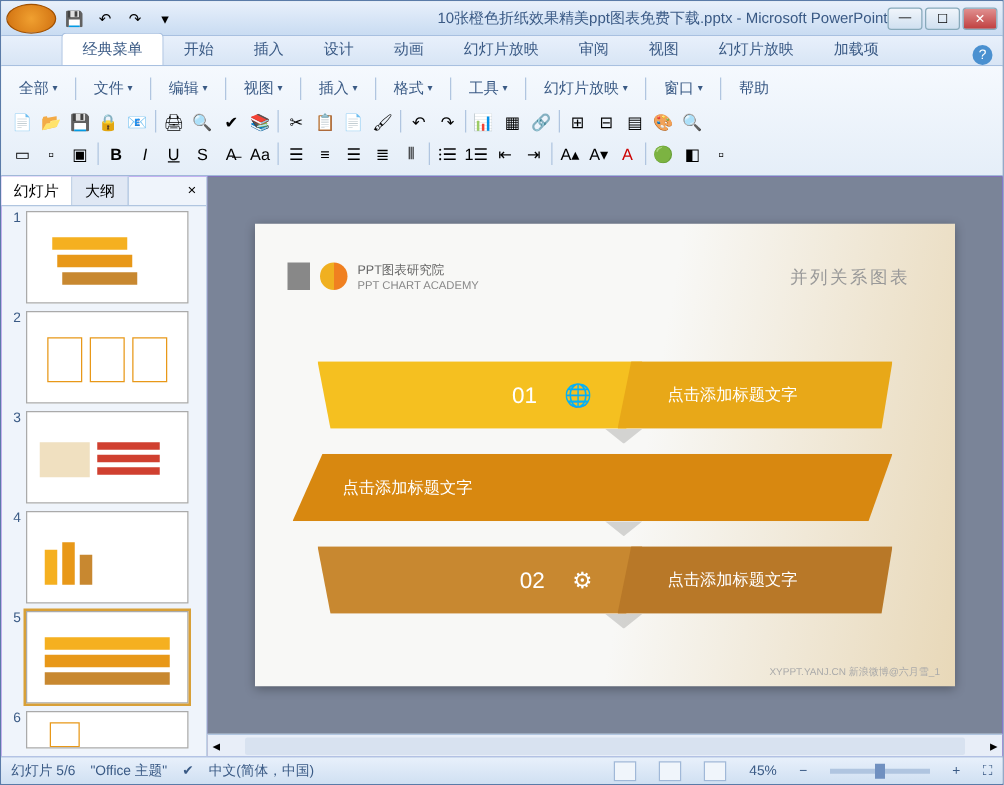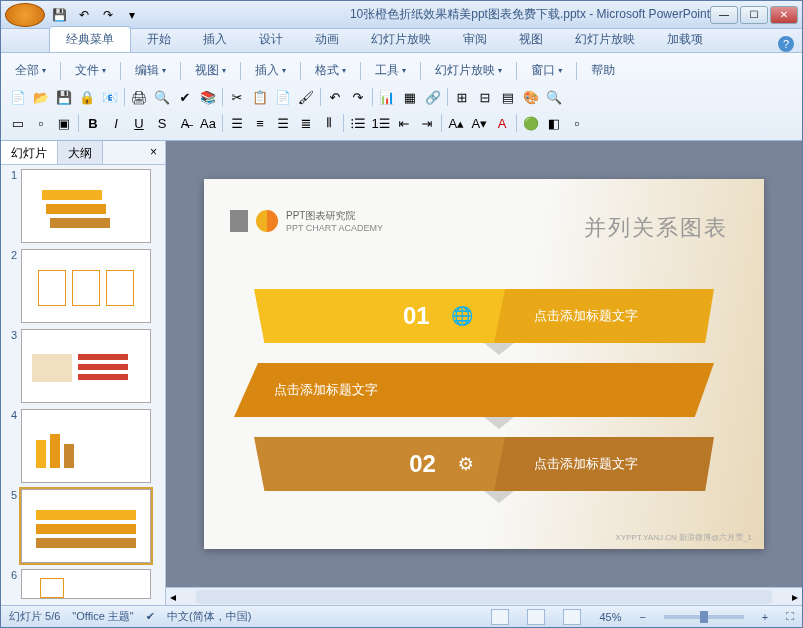--- a/index.html
+++ b/index.html
@@ -36,26 +36,26 @@
 .thumb{width:130px;height:74px;background:#fff;border:1px solid #aaa;position:relative;overflow:hidden}
 .thumb.sel{outline:2px solid #d8a038}
 .slide-area{flex:1;display:flex;flex-direction:column;background:#7a8498}
 .slide-canvas{flex:1;display:flex;align-items:center;justify-content:center;padding:20px}
 .slide{width:560px;height:370px;background:linear-gradient(100deg,#f8f8f6 55%,#e8d8b8);position:relative;box-shadow:0 2px 8px rgba(0,0,0,.3)}
 .slide-brand{position:absolute;top:30px;left:26px;display:flex;align-items:center;gap:8px}
 .brand-box{width:18px;height:22px;background:#888}
 .brand-icon{width:22px;height:22px;background:linear-gradient(90deg,#f0b020 50%,#f08020 50%);border-radius:50%}
 .brand-text{font-size:9px;color:#888}
 .brand-text .t1{font-size:10px;color:#666}
-.slide-title{position:absolute;top:34px;right:36px;font-size:22px;color:#999;letter-spacing:2px}
+.slide-title{position:absolute;top:34px;right:36px;font-size:14px;color:#999;letter-spacing:2px}
 .ribbons-area{position:absolute;top:110px;left:50px;right:50px}
 .rib{height:54px;margin-bottom:20px;display:flex;position:relative}
 .rib-left{width:260px;display:flex;align-items:center;justify-content:flex-end;gap:22px;padding-right:40px;color:#fff;clip-path:polygon(0 0,100% 0,95% 100%,4% 100%)}
 .rib-right{flex:1;display:flex;align-items:center;padding-left:40px;color:#fff;font-size:13px;clip-path:polygon(5% 0,100% 0,96% 100%,0 100%);margin-left:-20px}
-.rib-num{font-size:24px;font-weight:bold}
+.rib-num{font-size:18px;font-weight:normal}
 .rib-icon{font-size:18px}
 .rib1 .rib-left{background:#f5c020}.rib1 .rib-right{background:#e8a818}
 .rib2 .rib-left{background:#e89818}.rib2 .rib-right{background:#d88810}
 .rib3 .rib-left{background:#c88830}.rib3 .rib-right{background:#b87828}
 .rib-fold{position:absolute;left:230px;bottom:-12px;width:30px;height:12px;background:rgba(0,0,0,.15);clip-path:polygon(0 0,100% 0,50% 100%)}
 .slide-footer{position:absolute;bottom:6px;right:12px;font-size:8px;color:#aaa}
 .hscroll{height:18px;background:#e8eef8;border-top:1px solid #b0c5e0;display:flex;align-items:center}
 .hscroll .track{flex:1;height:14px;background:#d8e2f0;margin:0 16px;border-radius:2px}
 .statusbar{height:22px;background:linear-gradient(#e8f0fb,#d0e0f2);border-top:1px solid #a8c0e0;display:flex;align-items:center;padding:0 8px;gap:12px;color:#3a5a85;font-size:11px}
 .status-right{margin-left:auto;display:flex;align-items:center;gap:18px}

